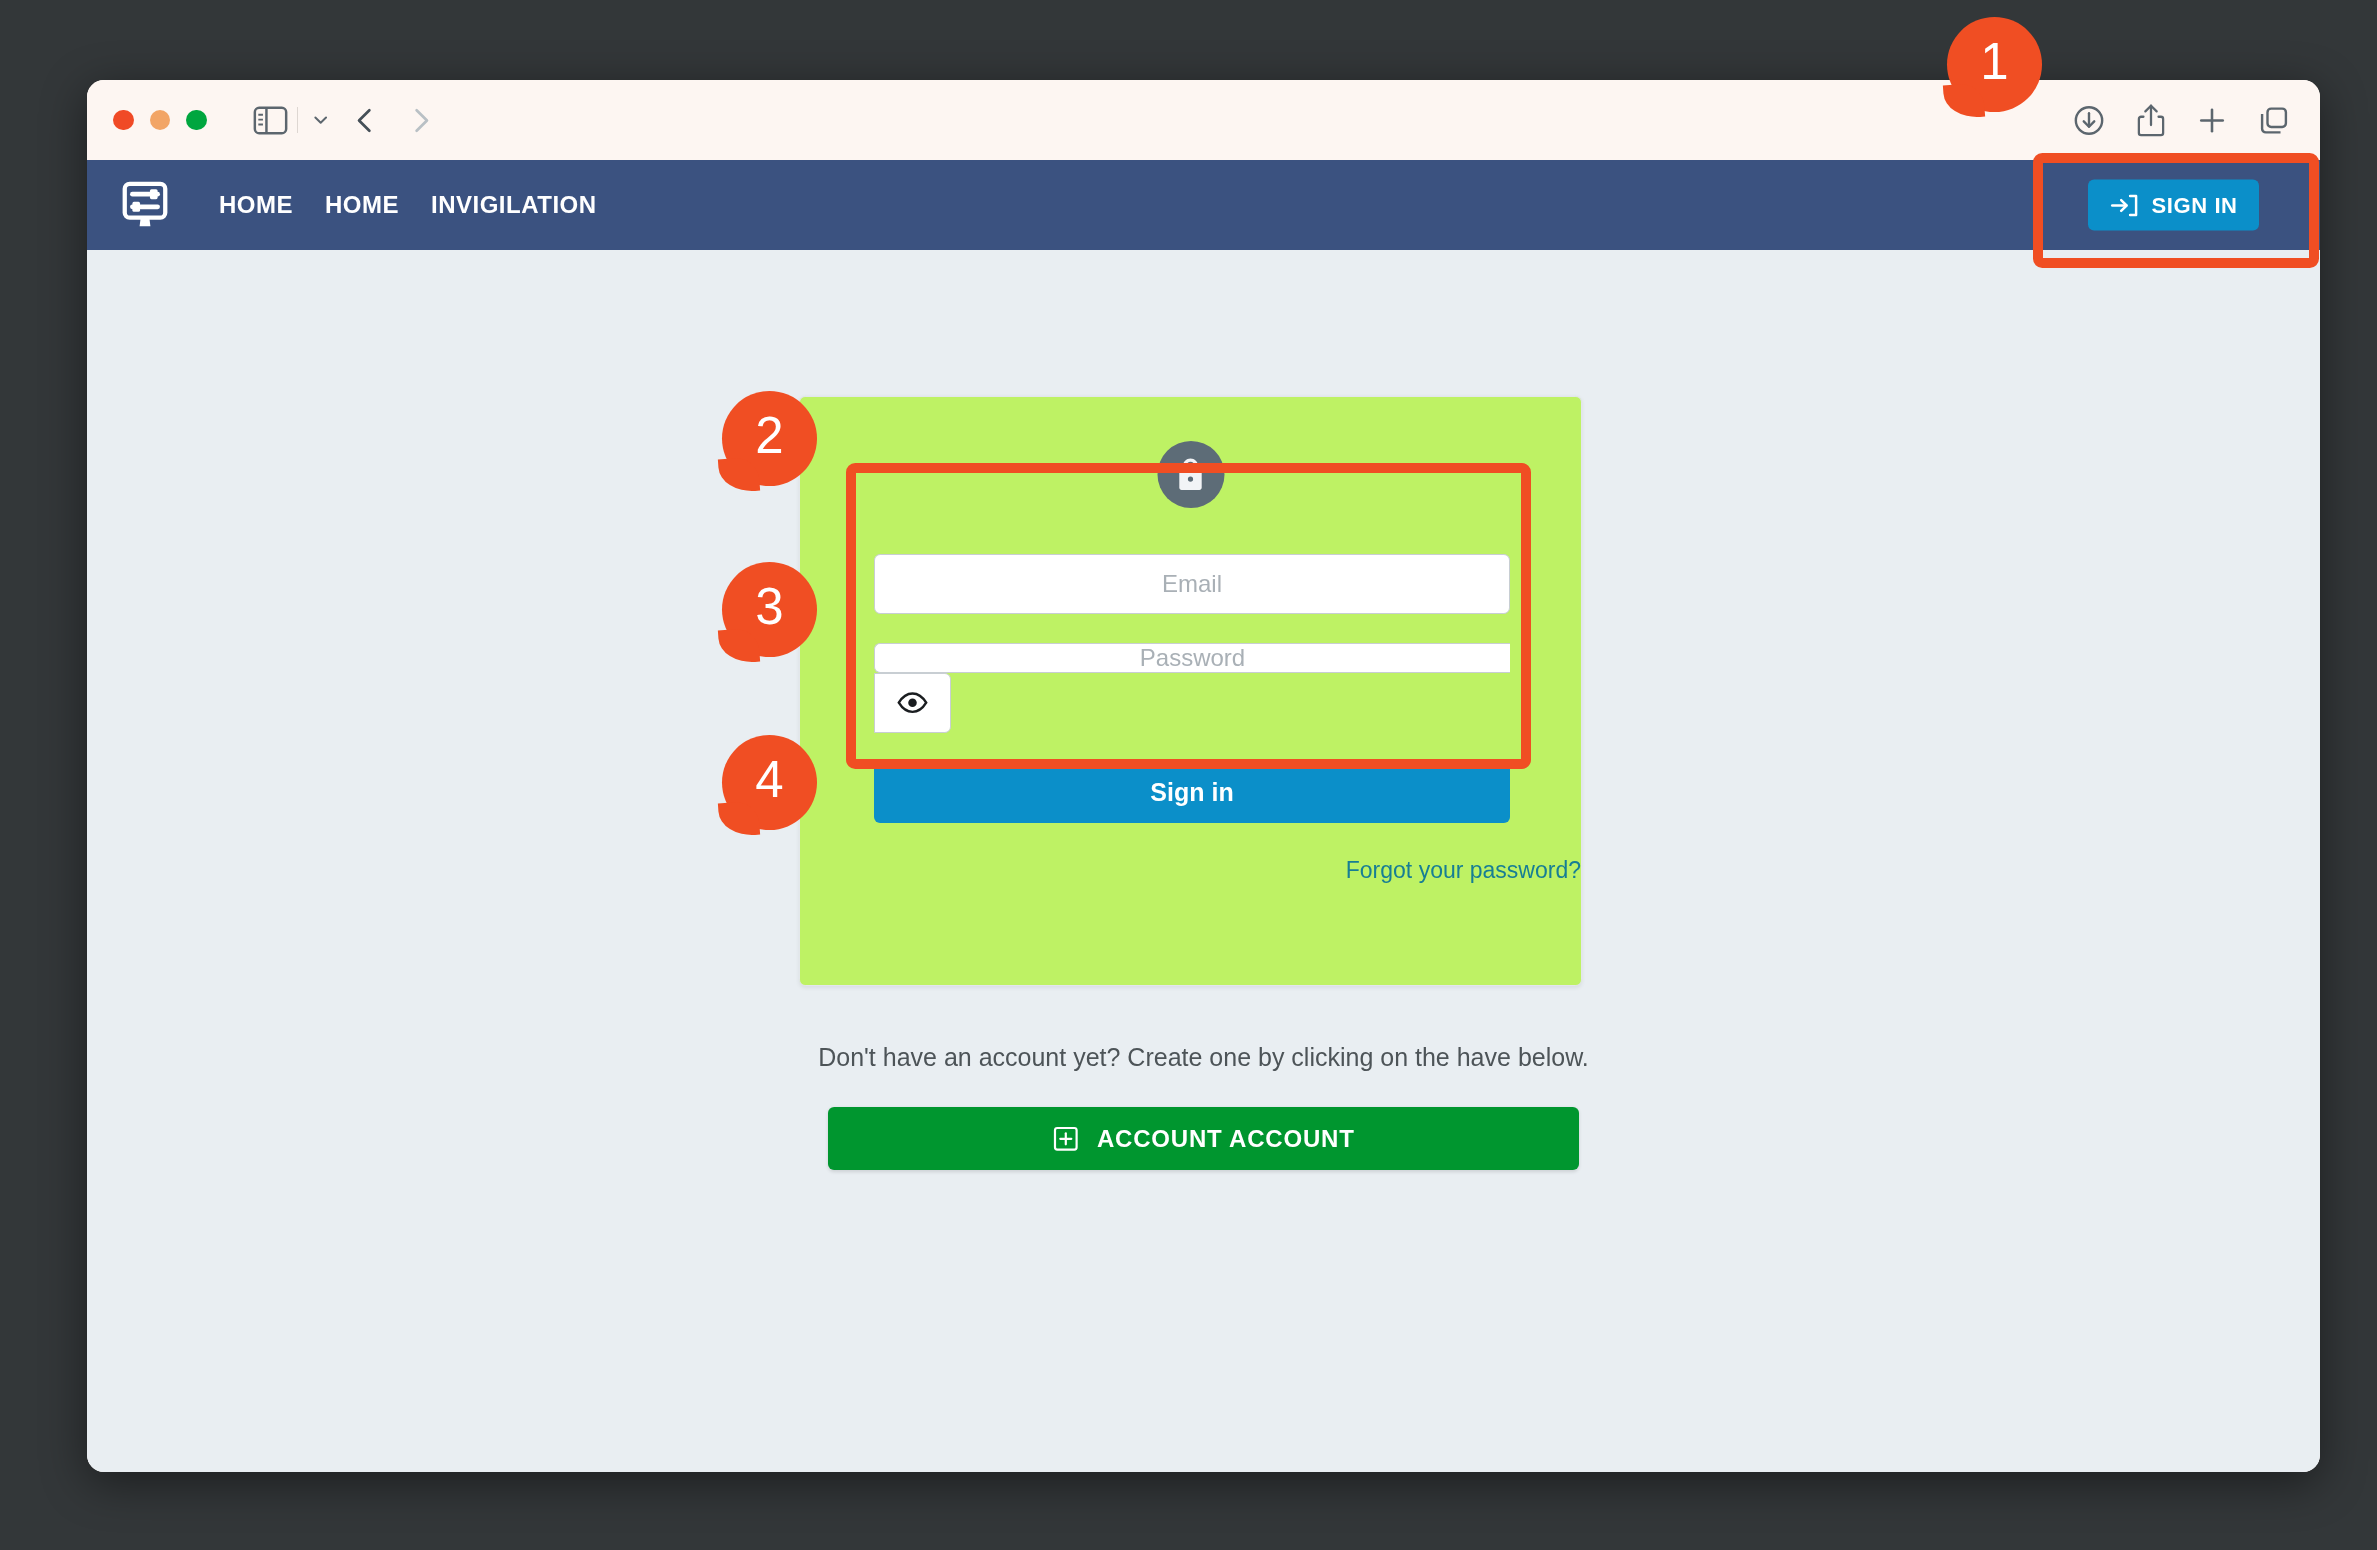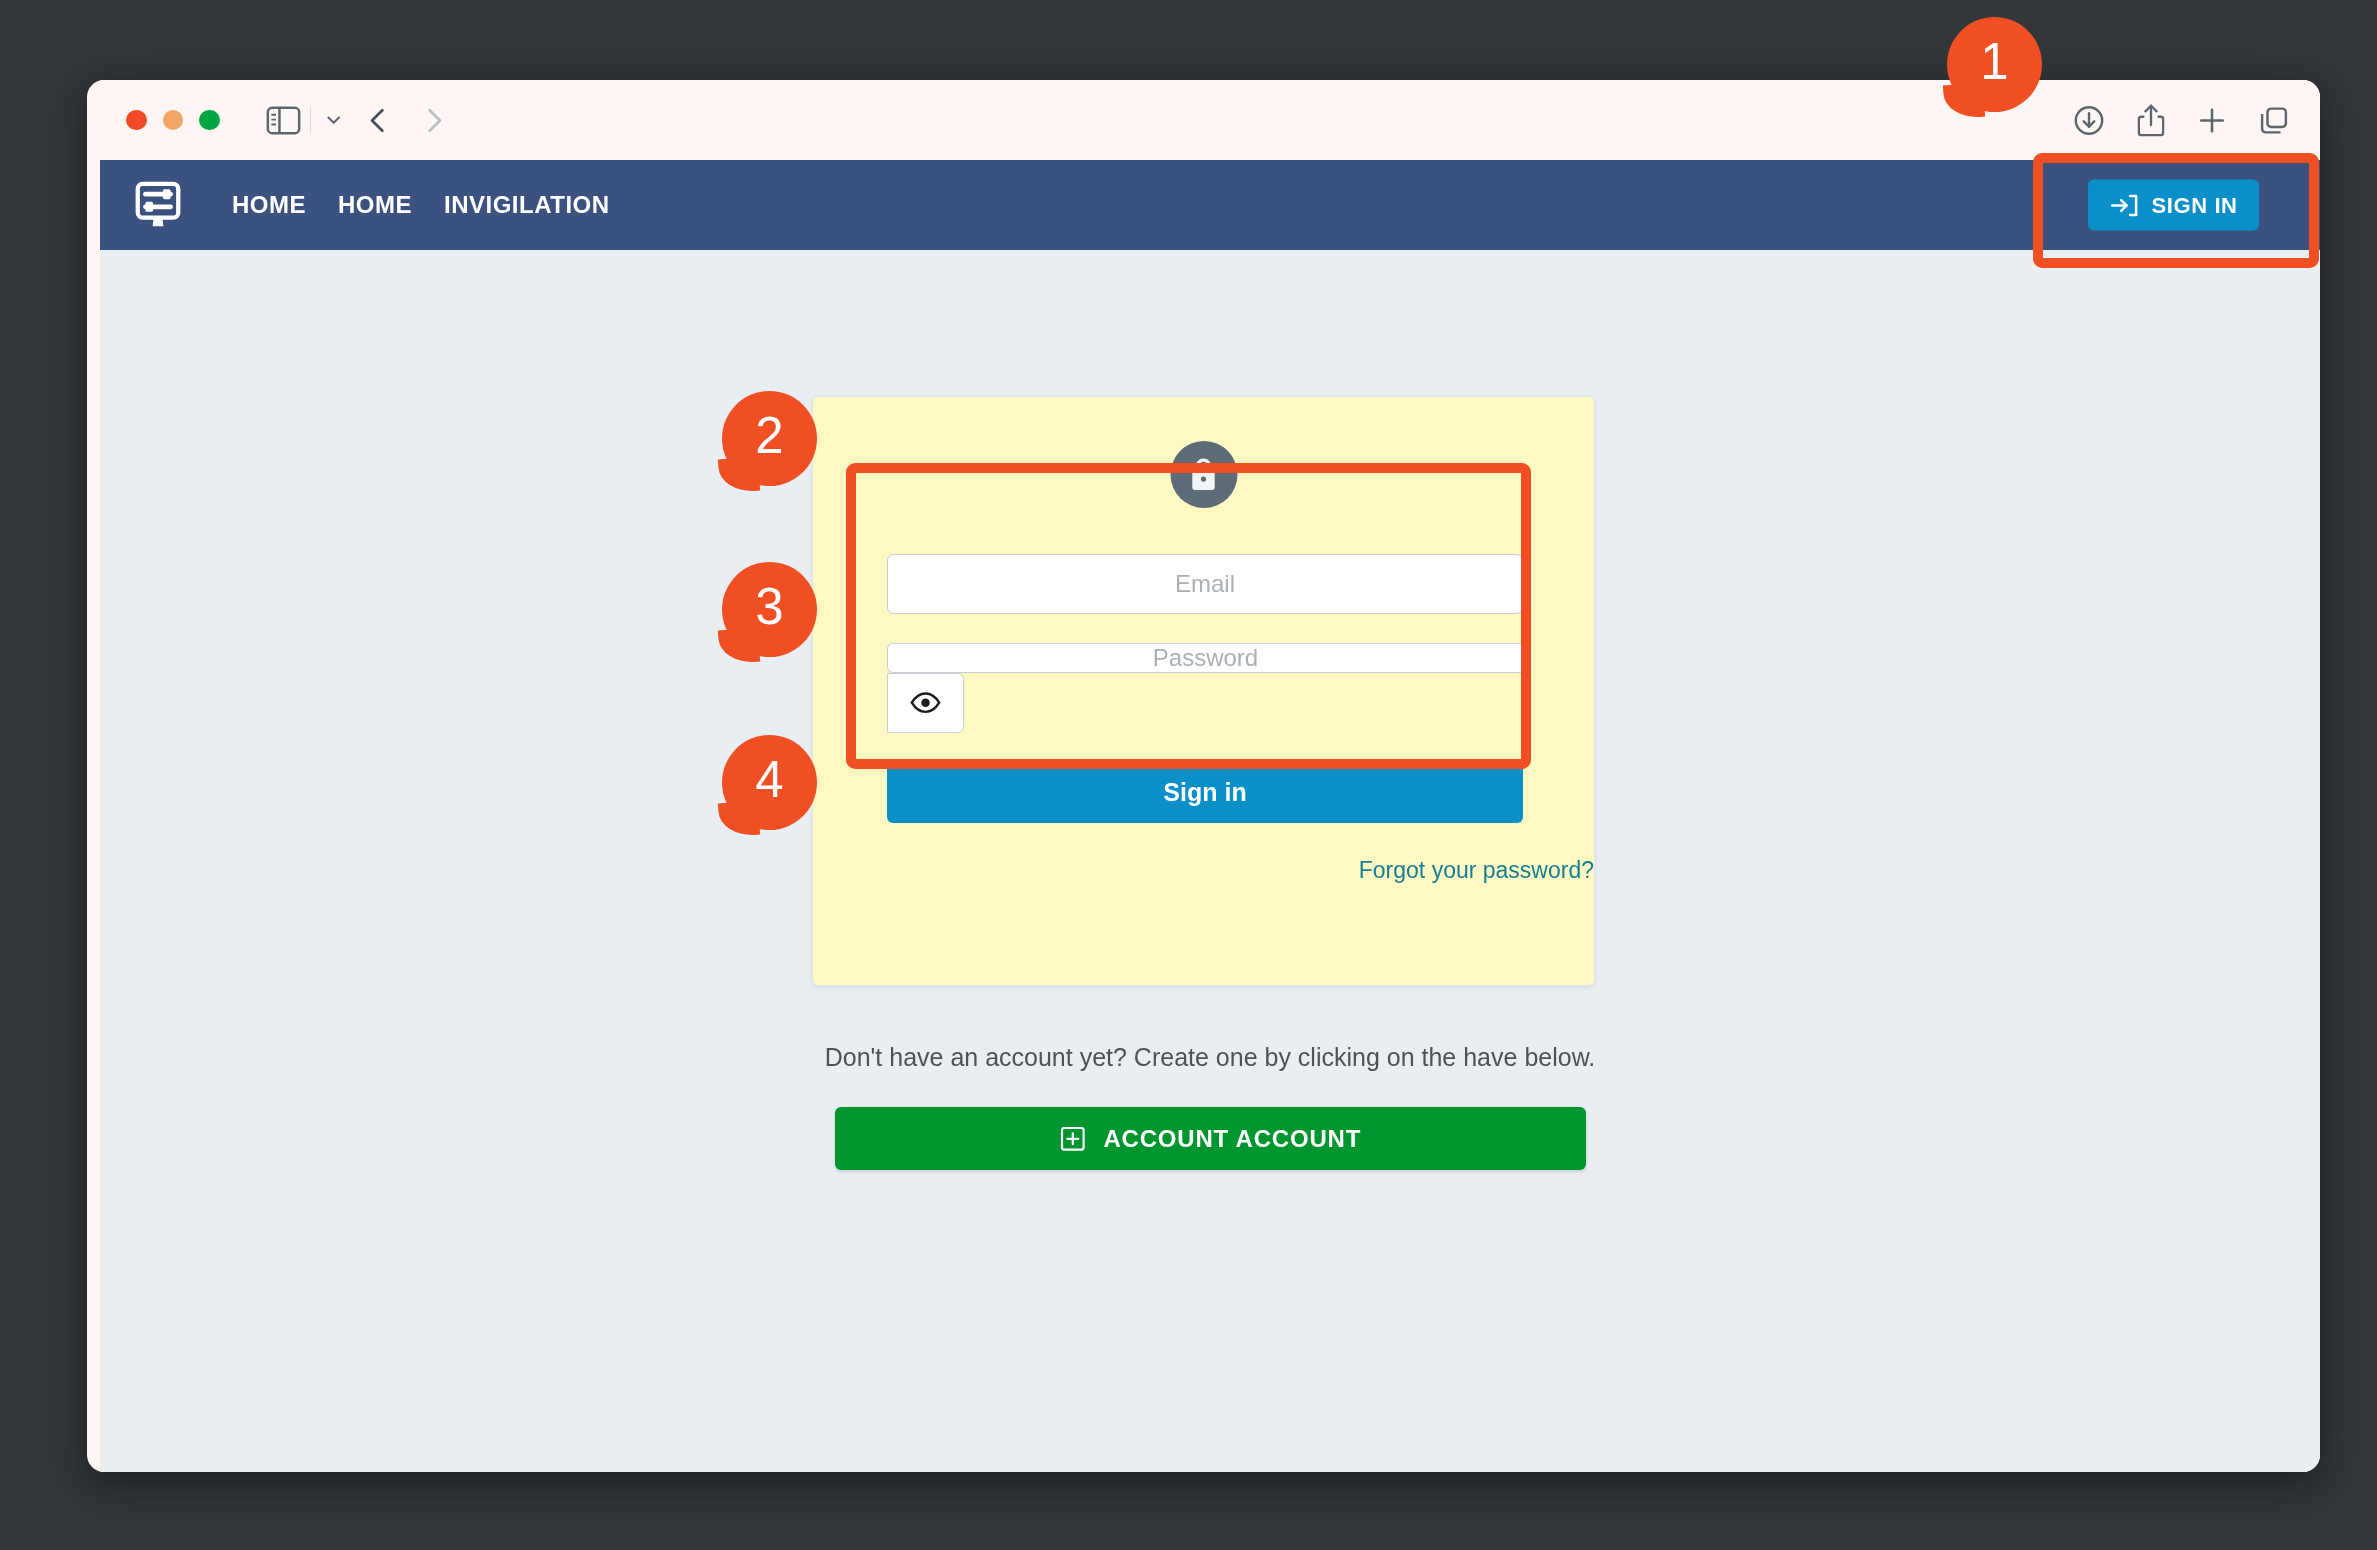--- a/index.html
+++ b/index.html
@@ -20,21 +20,20 @@
   .browser-window {
     position: absolute;
     left: 87px;
     top: 80px;
     width: 2233px;
     height: 1392px;
     background: #fdf6f2;
     border-radius: 17px;
     overflow: hidden;
     box-shadow: 0 10.7px 46px rgba(0,0,0,0.45);
-    padding-left: 13px;
   }
 
   
   .browser-toolbar {
     position: relative;
     height: 80px;
     background: #fdf6f2;
     display: flex;
     align-items: center;
   }
@@ -172,21 +171,21 @@
     height: calc(1392px - 80px - 90px);
     background: #e9eef2;
   }
 
   .login-card {
     position: absolute;
     left: 712px;
     top: 146px;
     width: 783px;
     height: 590px;
-    background: #fef9c3;
+    background: #bef264;
     border: 0.8px solid #e3e7ea;
     border-radius: 6.1px;
     box-shadow: 0 1.5px 4.6px rgba(0,0,0,0.07);
   }
 
   .lock-circle {
     position: absolute;
     left: 50%;
     top: 44px;
     transform: translateX(-50%);

